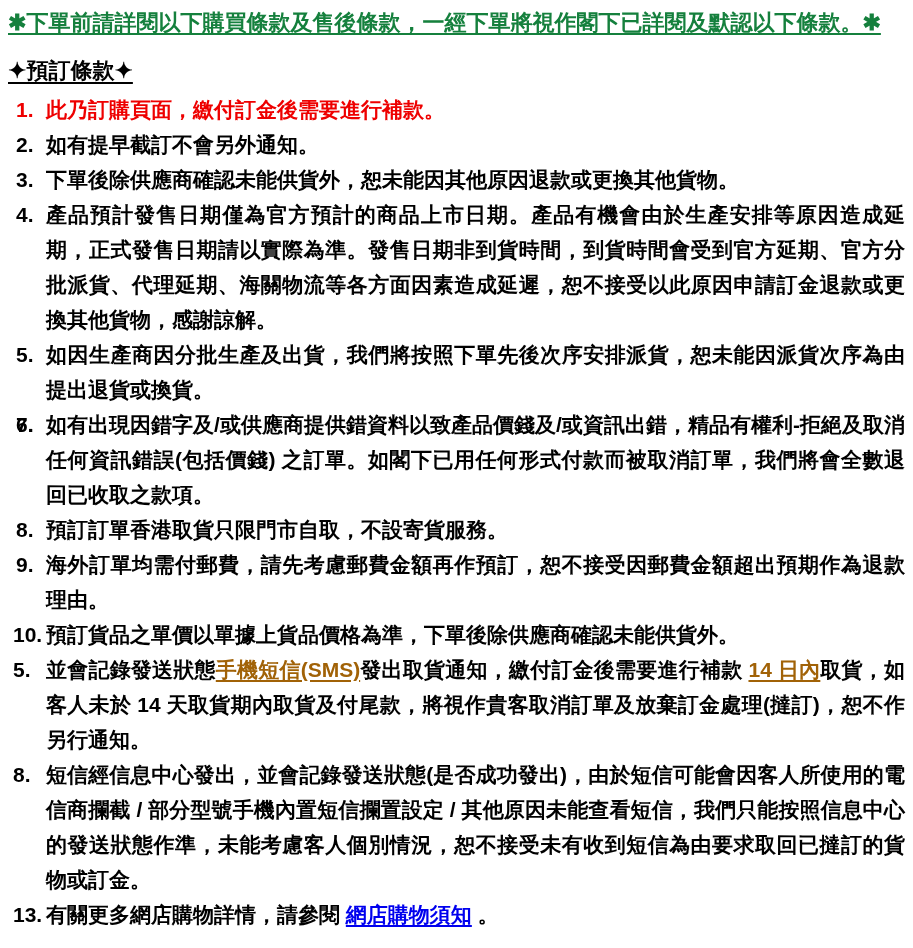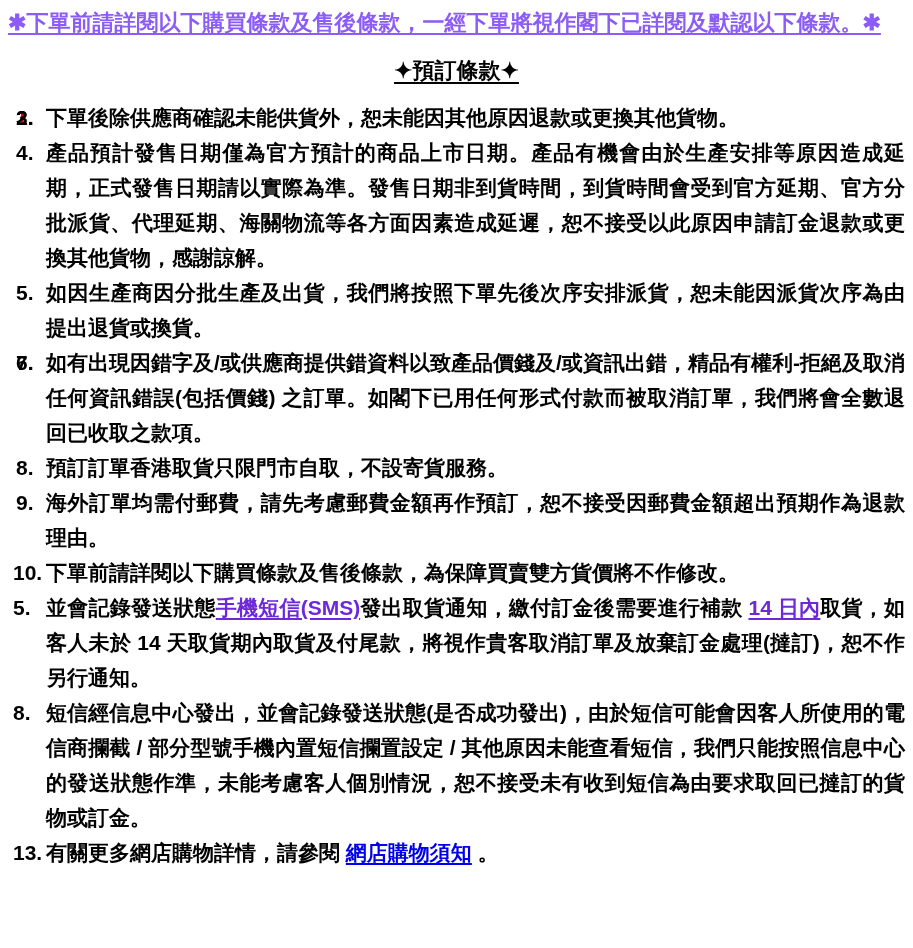--- a/index.html
+++ b/index.html
@@ -14,29 +14,28 @@
     font-family: "Liberation Sans", sans-serif;
     font-weight: bold;
     color: #000000;
   }
   .doc {
     padding: 6px 8px 0 8px;
   }
   .notice {
     font-size: 22px;
     line-height: 34px;
-    color: #8b5cf6;
+    color: #15803d;
     text-decoration: underline;
     text-underline-offset: 3px;
     margin-bottom: 14px;
     white-space: nowrap;
   }
   .heading-row {
-    margin-bottom: 12px;
-    text-align: center;
+    margin-bottom: 4px;
   }
   .heading {
     display: inline-block;
     font-size: 22px;
     line-height: 34px;
     color: #000000;
     text-decoration: underline;
     text-underline-offset: 4px;
   }
   ol.terms {
@@ -56,21 +55,21 @@
     left: 8px;
     top: 0;
   }
   li.two-digit .num {
     left: 5px;
   }
   li.red-item {
     color: #ee0000;
   }
   .ru {
-    color: #6d28d9;
+    color: #a16207;
     text-decoration: underline;
     text-underline-offset: 3px;
   }
   a.shop-link {
     color: #0000ee;
     text-decoration: underline;
     text-underline-offset: 3px;
     cursor: pointer;
   }
 </style>
@@ -81,25 +80,25 @@
 
   <div class="notice">✱下單前請詳閱以下購買條款及售後條款，一經下單將視作閣下已詳閱及默認以下條款。✱</div>
 
   <div class="heading-row">
     <span class="heading">✦預訂條款✦</span>
   </div>
 
   <ol class="terms">
 
     <li class="red-item">
-      <span class="num">1.</span>
+      <span class="num">1.</span><span>此乃訂購頁面，繳付訂金後需要進行補款。</span>
     </li>
 
     <li>
-      <span class="num">2.</span>
+      <span class="num">2.</span><span>如有提早截訂不會另外通知。</span>
     </li>
 
     <li>
       <span class="num">3.</span><span>下單後除供應商確認未能供貨外，恕未能因其他原因退款或更換其他貨物。</span>
     </li>
 
     <li>
       <span class="num">4.</span><span>產品預計發售日期僅為官方預計的商品上市日期。產品有機會由於生產安排等原因造成延期，正式發售日期請以實際為準。發售日期非到貨時間，到貨時間會受到官方延期、官方分批派貨、代理延期、海關物流等各方面因素造成延遲，恕不接受以此原因申請訂金退款或更換其他貨物，感謝諒解。</span>
     </li>
 
@@ -117,21 +116,21 @@
 
     <li>
       <span class="num">8.</span><span>預訂訂單香港取貨只限門市自取，不設寄貨服務。</span>
     </li>
 
     <li>
       <span class="num">9.</span><span>海外訂單均需付郵費，請先考慮郵費金額再作預訂，恕不接受因郵費金額超出預期作為退款理由。</span>
     </li>
 
     <li class="two-digit">
-      <span class="num">10.</span><span>下單前請詳閱以下購買條款及售後條款，為保障買賣雙方貨價將不作修改。</span>
+      <span class="num">10.</span><span>預訂貨品之單價以單據上貨品價格為準，下單後除供應商確認未能供貨外。</span>
     </li>
 
     <li class="two-digit">
       <span class="num">5.</span><span>並會記錄發送狀態</span><span class="ru">手機短信(SMS)</span><span>發出取貨通知，繳付訂金後需要進行補款 </span><span class="ru">14 日內</span><span>取貨，如客人未於 14 天取貨期內取貨及付尾款，將視作貴客取消訂單及放棄訂金處理(撻訂)，恕不作另行通知。</span>
     </li>
 
     <li class="two-digit">
       <span class="num">8.</span><span>短信經信息中心發出，並會記錄發送狀態(是否成功發出)，由於短信可能會因客人所使用的電信商攔截 / 部分型號手機內置短信攔置設定 / 其他原因未能查看短信，我們只能按照信息中心的發送狀態作準，未能考慮客人個別情況，恕不接受未有收到短信為由要求取回已撻訂的貨物或訂金。</span>
     </li>
 

